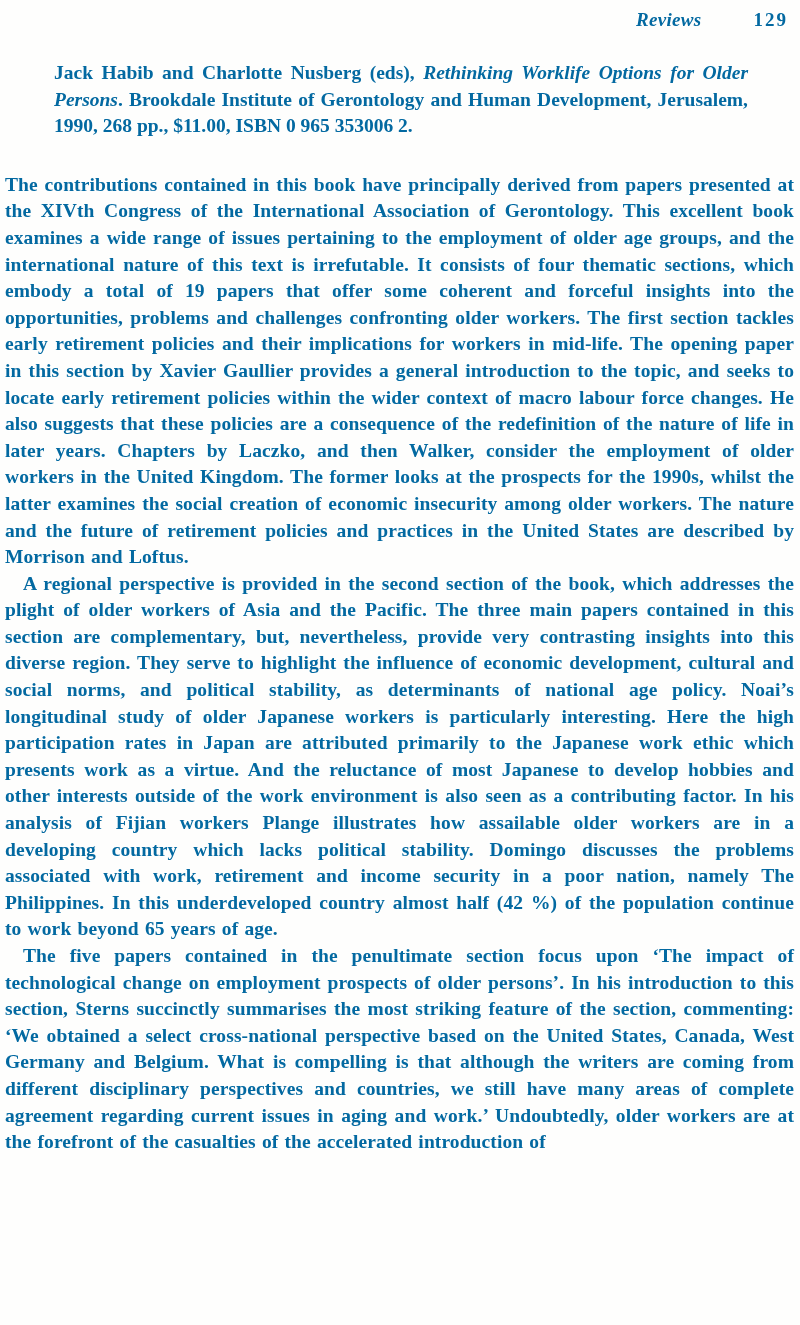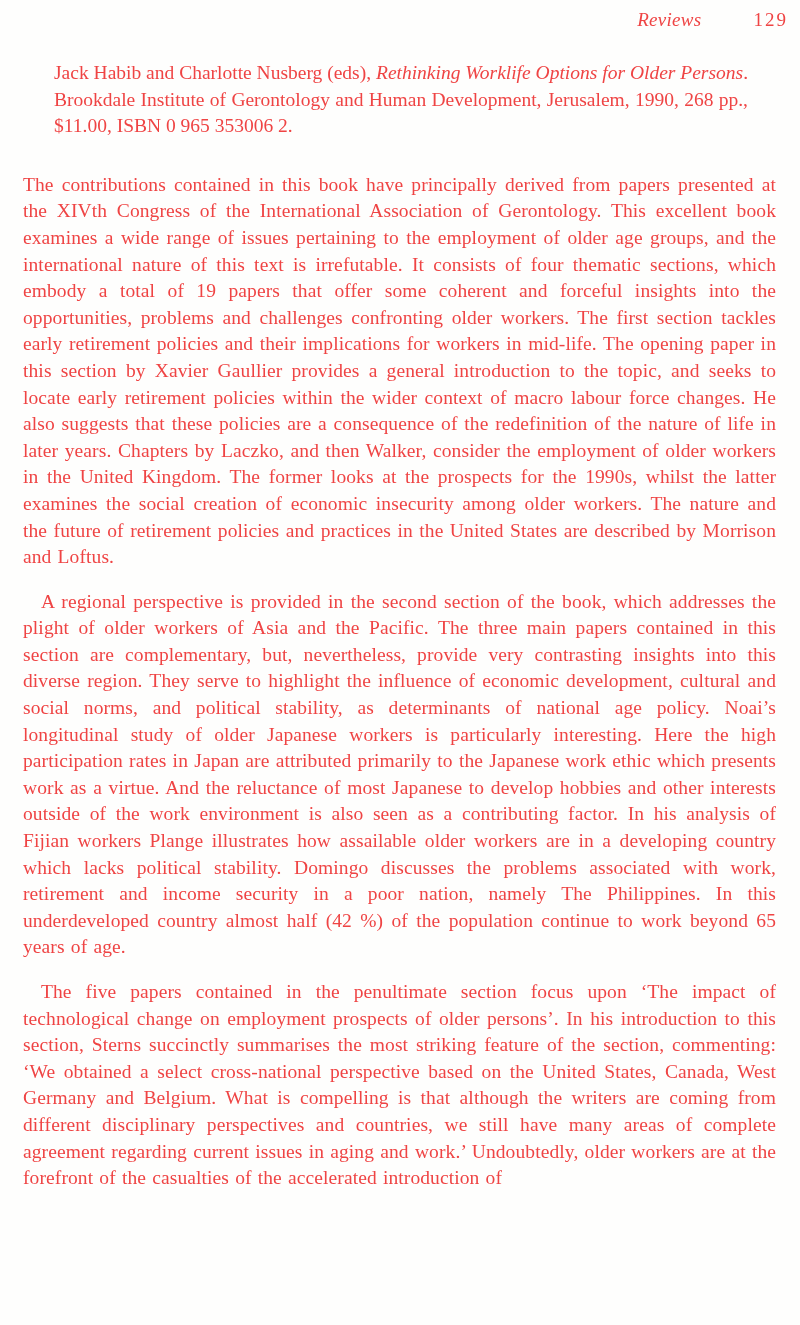--- a/index.html
+++ b/index.html
@@ -6,27 +6,28 @@
       margin: 0;
       padding: 0;
       background: #ffffff;
     }
     .page {
       position: relative;
       width: 800px;
       height: 1325px;
       box-sizing: border-box;
       background: #fefefd;
-      color: #ef4444;
+      color: #0369a1;
       font-family: "Liberation Serif", "DejaVu Serif", serif;
       font-size: 19.5px;
       line-height: 26.6px;
       padding: 8px 6px 0 5px;
       overflow: hidden;
       text-align: justify;
+      font-weight: bold;
     }
     .running-header {
       display: flex;
       justify-content: flex-end;
       align-items: baseline;
       font-size: 19px;
       line-height: 24px;
       padding-right: 6px;
       margin-bottom: 28px;
     }
@@ -39,21 +40,21 @@
       letter-spacing: 2px;
     }
     .citation {
       margin: 0 46px 32px 49px;
       text-align: justify;
     }
     .citation .citation-title {
       font-style: italic;
     }
     .review-body p {
-      margin: 18px;
+      margin: 0;
       text-indent: 18px;
       word-spacing: 0.06em;
       letter-spacing: 0.1px;
     }
     .review-body p.first-paragraph {
       text-indent: 0;
     }
   </style>
 </head>
 <body>

